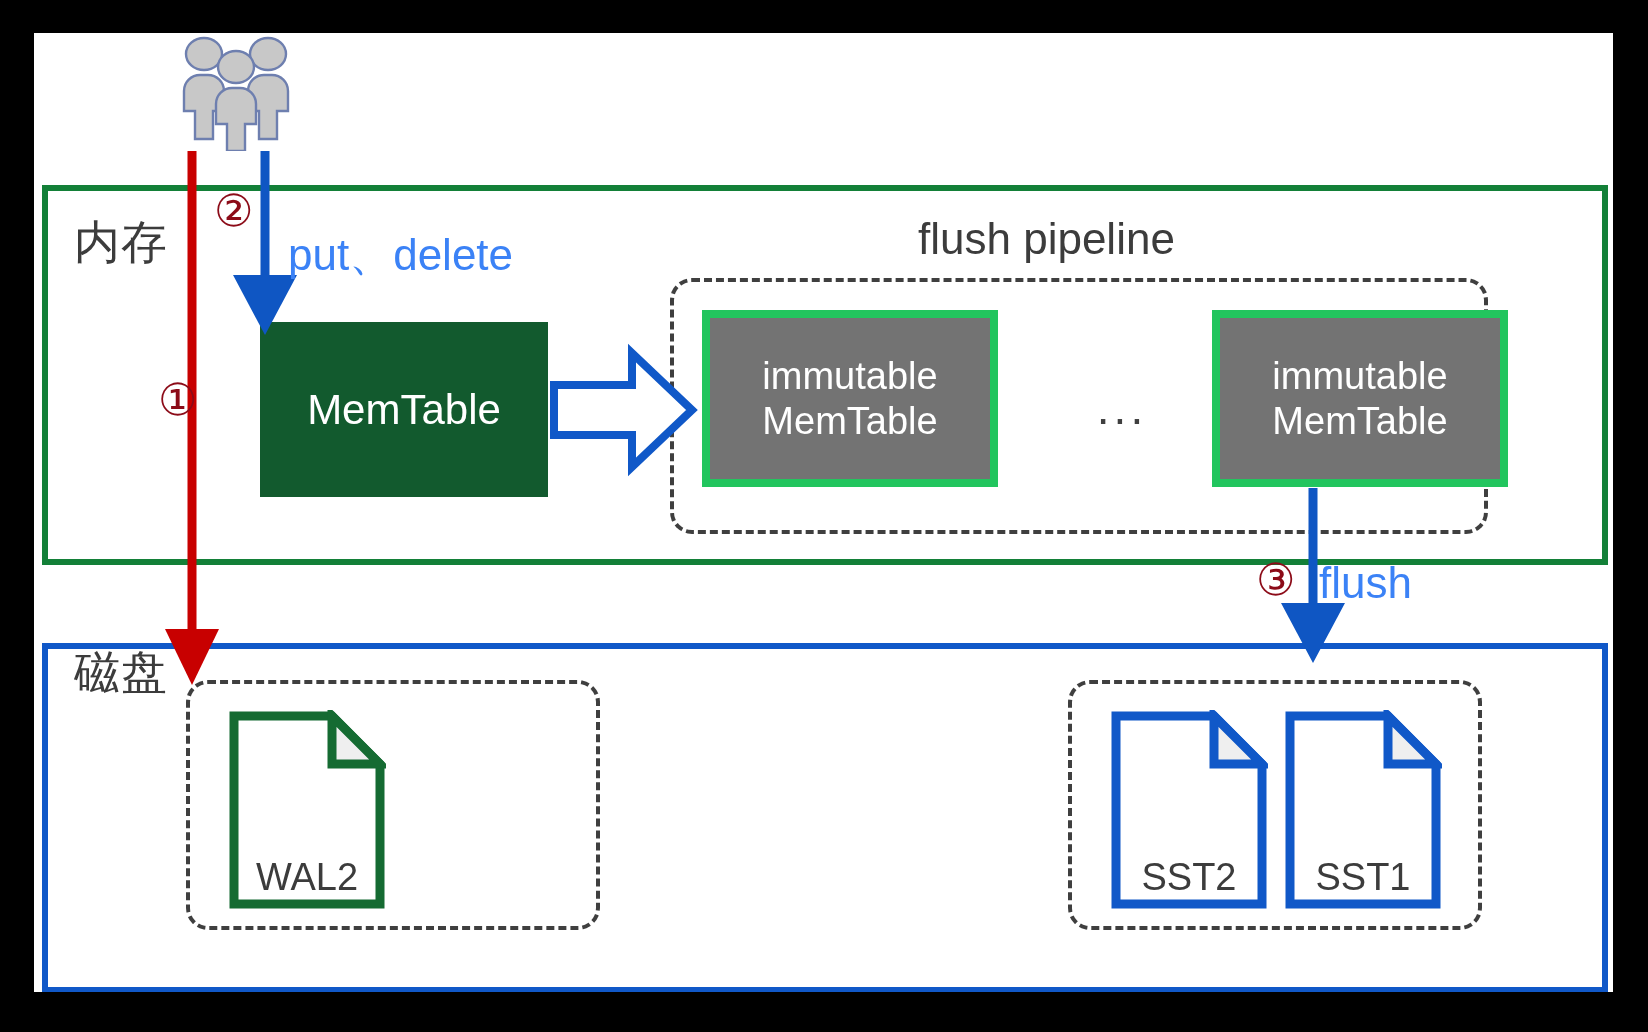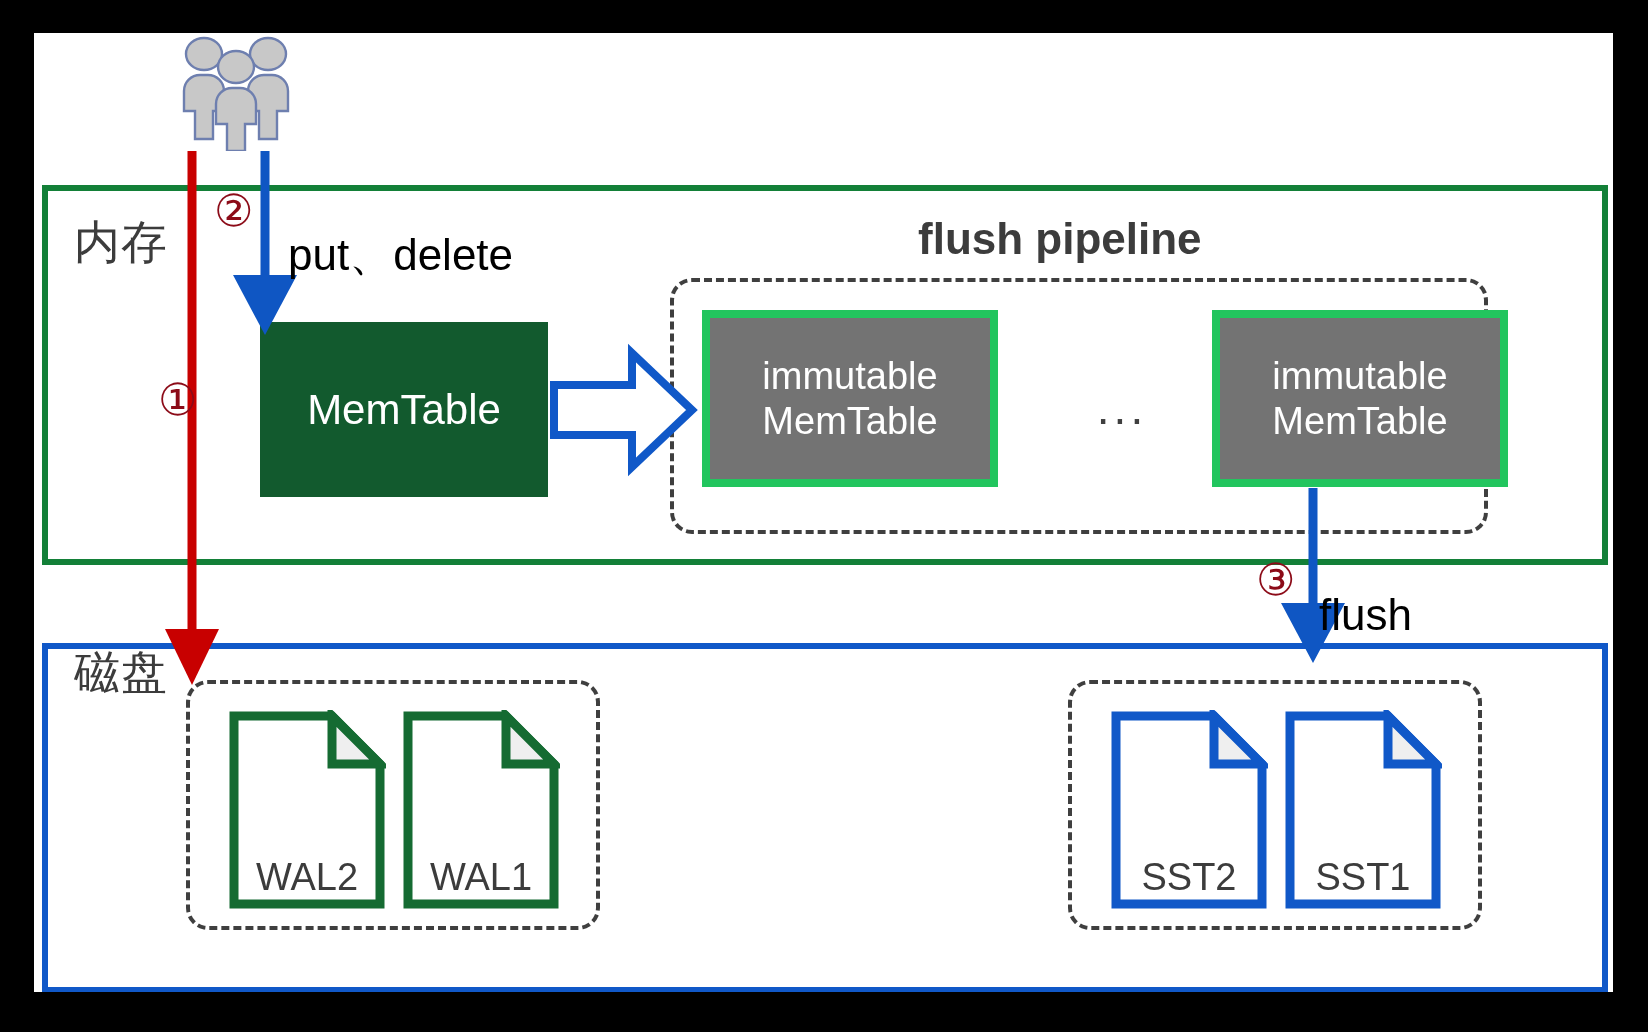--- a/index.html
+++ b/index.html
@@ -16,44 +16,44 @@
   .section-label{position:absolute;color:#3c3c3c;font-size:46px;line-height:1;letter-spacing:1px;white-space:nowrap;}
   #memory-label{left:26px;top:28px;}
   #disk-label{left:26px;top:0;}
 
   
   #memtable{position:absolute;left:226px;top:289px;width:288px;height:175px;background:#125A2E;
             display:flex;align-items:center;justify-content:center;}
   #memtable .lbl{color:#ffffff;font-size:42px;line-height:1;white-space:nowrap;}
 
   
-  #pipeline-title{position:absolute;left:884px;top:184px;color:#3c3c3c;font-size:44px;line-height:1;white-space:nowrap;font-weight:bold;}
+  #pipeline-title{position:absolute;left:884px;top:184px;color:#3c3c3c;font-size:44px;line-height:1;white-space:nowrap;}
   #pipeline-box{position:absolute;left:636px;top:245px;width:818px;height:256px;
                 border:4px dashed #3f3f3f;border-radius:22px;box-sizing:border-box;}
   .immutable{position:absolute;top:277px;width:296px;height:177px;background:#737373;border:8px solid #22C55E;
              box-sizing:border-box;display:flex;flex-direction:column;align-items:center;justify-content:center;}
   #immutable-1{left:668px;}
   #immutable-2{left:1178px;}
   .immutable .lbl{color:#ffffff;font-size:38px;line-height:1.18;white-space:nowrap;text-align:center;}
   #pipeline-ellipsis{position:absolute;left:1022px;top:352px;width:132px;text-align:center;
                      color:#3f3f3f;font-size:46px;line-height:1;letter-spacing:4px;}
 
   
   #overlay{position:absolute;left:0;top:0;width:1579px;height:959px;pointer-events:none;}
 
   
   .step{position:absolute;color:#8C0B18;font-size:44px;line-height:1;white-space:nowrap;}
   #step-1{left:124px;top:345px;}
   #step-2{left:180px;top:156px;}
   #step-3{left:1222px;top:525px;}
 
   
-  .op-label{position:absolute;color:#000000;font-size:44px;line-height:1;white-space:nowrap;}
+  .op-label{position:absolute;color:#3b82f6;font-size:44px;line-height:1;white-space:nowrap;}
   #put-delete-label{left:254px;top:200px;}
-  #flush-label{left:1285px;top:528px;margin-top:32px;}
+  #flush-label{left:1285px;top:528px;}
 
   
   .file-group{position:absolute;border:4px dashed #3f3f3f;border-radius:22px;box-sizing:border-box;}
   #wal-group{left:152px;top:647px;width:414px;height:250px;}
   #sst-group{left:1034px;top:647px;width:414px;height:250px;}
 
   .doc{position:absolute;top:26px;width:158px;height:200px;}
   .doc svg{display:block;width:158px;height:200px;}
   .doc .doc-label{position:absolute;left:0;right:0;bottom:14px;text-align:center;color:#3c3c3c;
                   font-size:38px;line-height:1;white-space:nowrap;}
@@ -114,27 +114,20 @@
     </div>
 
     <div class="file-group" id="wal-group">
       <div class="doc doc-a">
         <svg viewBox="0 0 158 200" xmlns="http://www.w3.org/2000/svg">
           <path d="M6,6 H104 L152,54 V194 H6 Z" fill="#ffffff" stroke="#156B32" stroke-width="9"></path>
           <path d="M104,6 L152,54 H104 Z" fill="#EFEFEF" stroke="#156B32" stroke-width="9" stroke-linejoin="miter"></path>
         </svg>
         <span class="doc-label">WAL2</span>
       </div>
-      <div class="doc doc-b">
-        <svg viewBox="0 0 158 200" xmlns="http://www.w3.org/2000/svg">
-          <path d="M6,6 H104 L152,54 V194 H6 Z" fill="#ffffff" stroke="#156B32" stroke-width="9"></path>
-          <path d="M104,6 L152,54 H104 Z" fill="#EFEFEF" stroke="#156B32" stroke-width="9" stroke-linejoin="miter"></path>
-        </svg>
-        <span class="doc-label">WAL1</span>
-      </div>
     </div>
 
     <div class="file-group" id="sst-group">
       <div class="doc doc-a">
         <svg viewBox="0 0 158 200" xmlns="http://www.w3.org/2000/svg">
           <path d="M6,6 H104 L152,54 V194 H6 Z" fill="#ffffff" stroke="#1058C8" stroke-width="9"></path>
           <path d="M104,6 L152,54 H104 Z" fill="#EFEFEF" stroke="#1058C8" stroke-width="9" stroke-linejoin="miter"></path>
         </svg>
         <span class="doc-label">SST2</span>
       </div>

